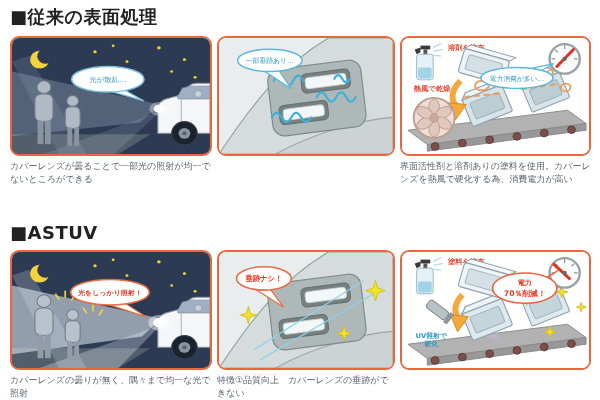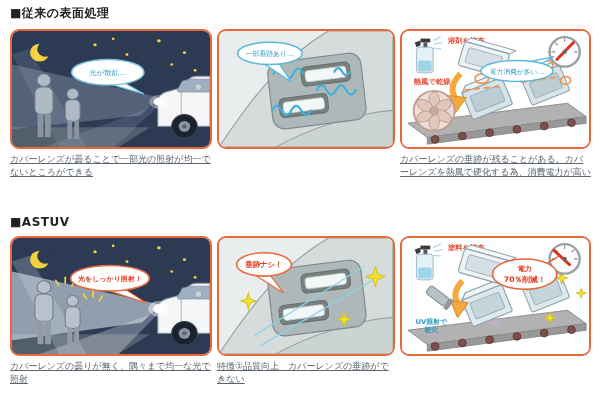--- a/index.html
+++ b/index.html
@@ -2,33 +2,33 @@
 <html><head>
 <meta charset="utf-8">
 <style>
   html,body { margin:0; padding:0; }
   body {
     width:600px; height:400px; background:#ffffff; overflow:hidden;
     font-family:"DejaVu Sans","Liberation Sans",sans-serif;
   }
   .page { width:600px; height:400px; box-sizing:border-box; padding:5px 9px 0 10px; }
   .sec-header {
-    font-size:12px; font-weight:bold; color:#222; margin:0 0 7px 0; letter-spacing:0.5px;
+    font-size:18px; font-weight:bold; color:#222; margin:0 0 7px 0; letter-spacing:0.5px;
   }
   .sec2 { margin-top:28px; }
   .row { display:flex; justify-content:space-between; }
   .card { margin:0; }
   .w1 { width:202px; } .w2 { width:178px; } .w3 { width:191px; }
   .frame {
     box-sizing:border-box; height:120px; border:2px solid #E8673C; border-radius:9px;
     overflow:hidden; background:#fff;
   }
   .frame svg { display:block; width:100%; height:100%; }
   .cap {
-    font-size:9px; line-height:1.45; color:#5a6570; margin-top:4px; height:34px;text-decoration:underline;
+    font-size:9px; line-height:1.45; color:#5a6570; margin-top:4px; height:34px;
   }
   svg text { font-family:"DejaVu Sans","Liberation Sans",sans-serif; }
   .bubble-text-blue { fill:#2F9AC4; font-size:7px; }
   .bubble-text-red  { fill:#E8381F; font-size:7px; font-weight:bold; }
   .label-red  { fill:#E8472E; font-size:7.5px; font-weight:bold; }
   .label-blue { fill:#2F9AC4; font-size:7px; font-weight:bold; }
 </style>
 </head>
 <body>
 
@@ -203,21 +203,21 @@
               <path d="M159,30 L176,12" stroke="#e03020" stroke-width="3" stroke-linecap="round"></path>
               <circle cx="167" cy="22" r="2.2" fill="#666"></circle>
             </g>
             <g>
               <path d="M140,36 L156,27 L128,33 Z" fill="#ffffff" stroke="#58b8d8" stroke-width="1.2"></path>
               <ellipse cx="118" cy="42" rx="37" ry="11" fill="#ffffff" stroke="#58b8d8" stroke-width="1.5"></ellipse>
               <text x="118" y="45" text-anchor="middle" class="bubble-text-blue">電力消費が多い…</text>
             </g>
           </svg>
         </div>
-        <figcaption class="cap">カバーレンズの垂跡が残ることがある。カバーレンズを熱風で硬化する為、消費電力が高い</figcaption>
+        <figcaption class="cap">界面活性剤と溶剤ありの塗料を使用。カバーレンズを熱風で硬化する為、消費電力が高い</figcaption>
       </figure>
 
     </div>
   </section>
 
   <section class="sec2">
     <h2 class="sec-header">■ASTUV</h2>
     <div class="row">
 
       <figure class="card w1">

